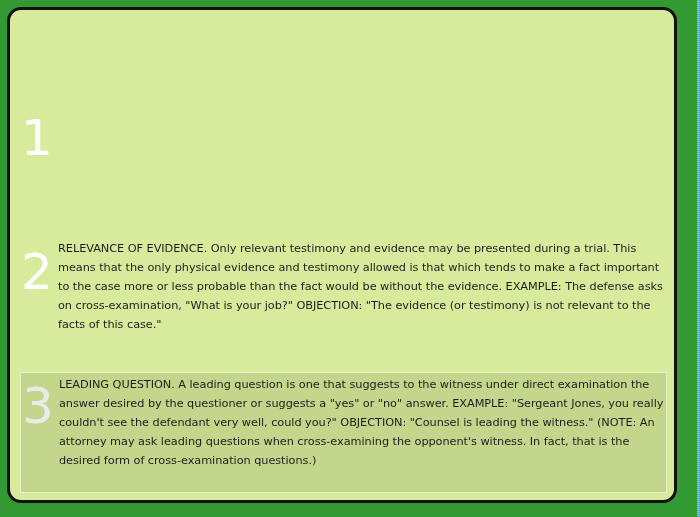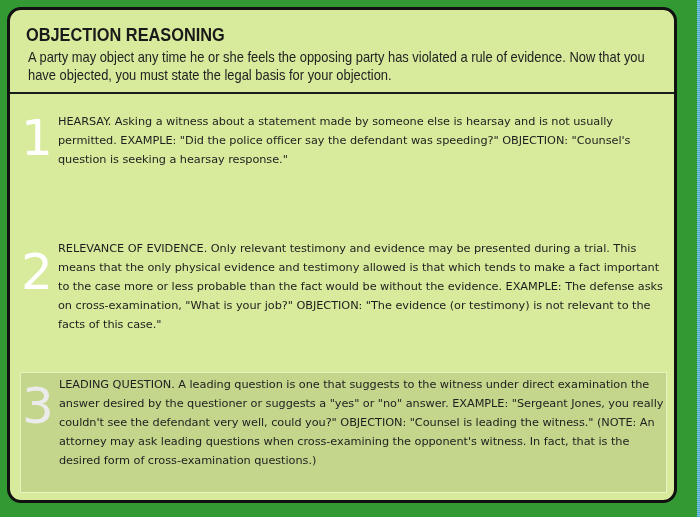--- a/index.html
+++ b/index.html
@@ -103,28 +103,23 @@
       color: #1e1e1e;
       letter-spacing: -0.05px;
     }
   </style>
 </head>
 <body>
 
 <div class="right-edge"></div>
 
 <div class="panel">
-  <div class="header">
-    <div class="title">OBJECTION REASONING</div>
-    <div class="intro">A party may object any time he or she feels the opposing party has violated a rule of evidence. Now that you have objected, you must state the legal basis for your objection.</div>
-  </div>
 
   <div class="item" style="top:100px; height:80px;">
     <div class="num" style="top:3px;">1</div>
-    <div class="text" style="top:2px;">HEARSAY. Asking a witness about a statement made by someone else is hearsay and is not usually permitted. EXAMPLE: "Did the police officer say the defendant was speeding?" OBJECTION: "Counsel's question is seeking a hearsay response."</div>
   </div>
 
   <div class="item" style="top:227px; height:110px;">
     <div class="num" style="top:10px;">2</div>
     <div class="text" style="top:2px;">RELEVANCE OF EVIDENCE. Only relevant testimony and evidence may be presented during a trial. This means that the only physical evidence and testimony allowed is that which tends to make a fact important to the case more or less probable than the fact would be without the evidence. EXAMPLE: The defense asks on cross-examination, "What is your job?" OBJECTION: "The evidence (or testimony) is not relevant to the facts of this case."</div>
   </div>
 
   <div class="item highlight" style="top:362px; height:121px;">
     <div class="num" style="top:8px;">3</div>
     <div class="text" style="top:2px;">LEADING QUESTION. A leading question is one that suggests to the witness under direct examination the answer desired by the questioner or suggests a "yes" or "no" answer. EXAMPLE: "Sergeant Jones, you really couldn't see the defendant very well, could you?" OBJECTION: "Counsel is leading the witness." (NOTE: An attorney may ask leading questions when cross-examining the opponent's witness. In fact, that is the desired form of cross-examination questions.)</div>

